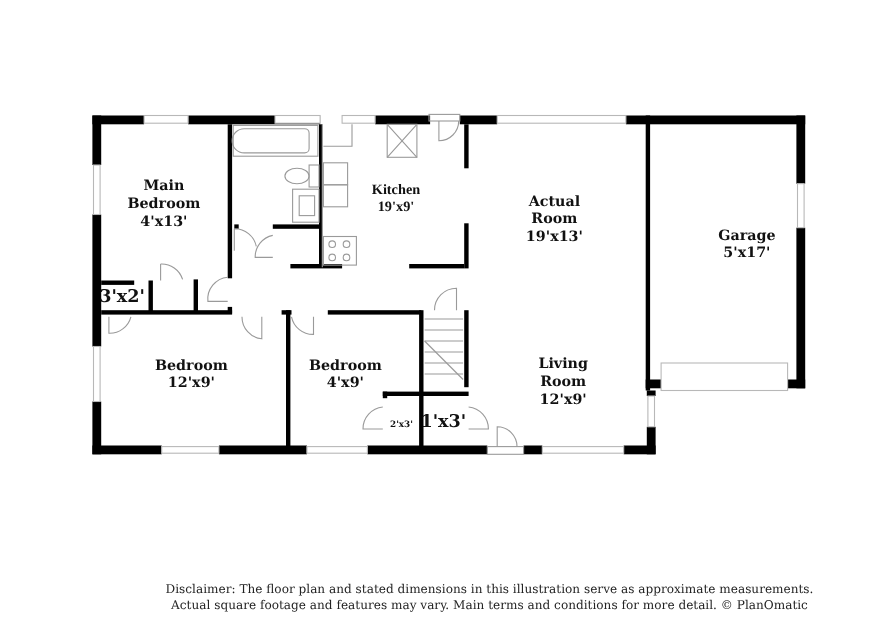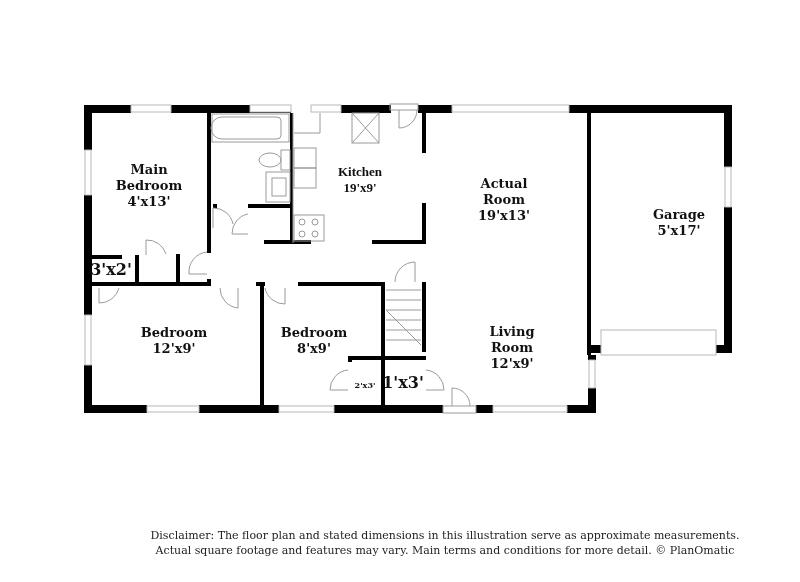--- a/index.html
+++ b/index.html
@@ -154,21 +154,21 @@
   <span class="dim">3'x2'</span>
 </div>
 
 <div class="room-label" style="left:174px; top:325px;">
   <span class="dim">Bedroom</span>
   <span class="dim">12'x9'</span>
 </div>
 
 <div class="room-label" style="left:314px; top:325px;">
   <span class="dim">Bedroom</span>
-  <span class="dim">8'x9'</span>
+  <span class="dim">4'x9'</span>
 </div>
 
 <div class="room-label tiny" style="left:365px; top:380px;">
   <span class="dim">2'x3'</span>
 </div>
 
 <div class="room-label small" style="left:403px; top:377px;">
   <span class="dim">1'x3'</span>
 </div>
 

